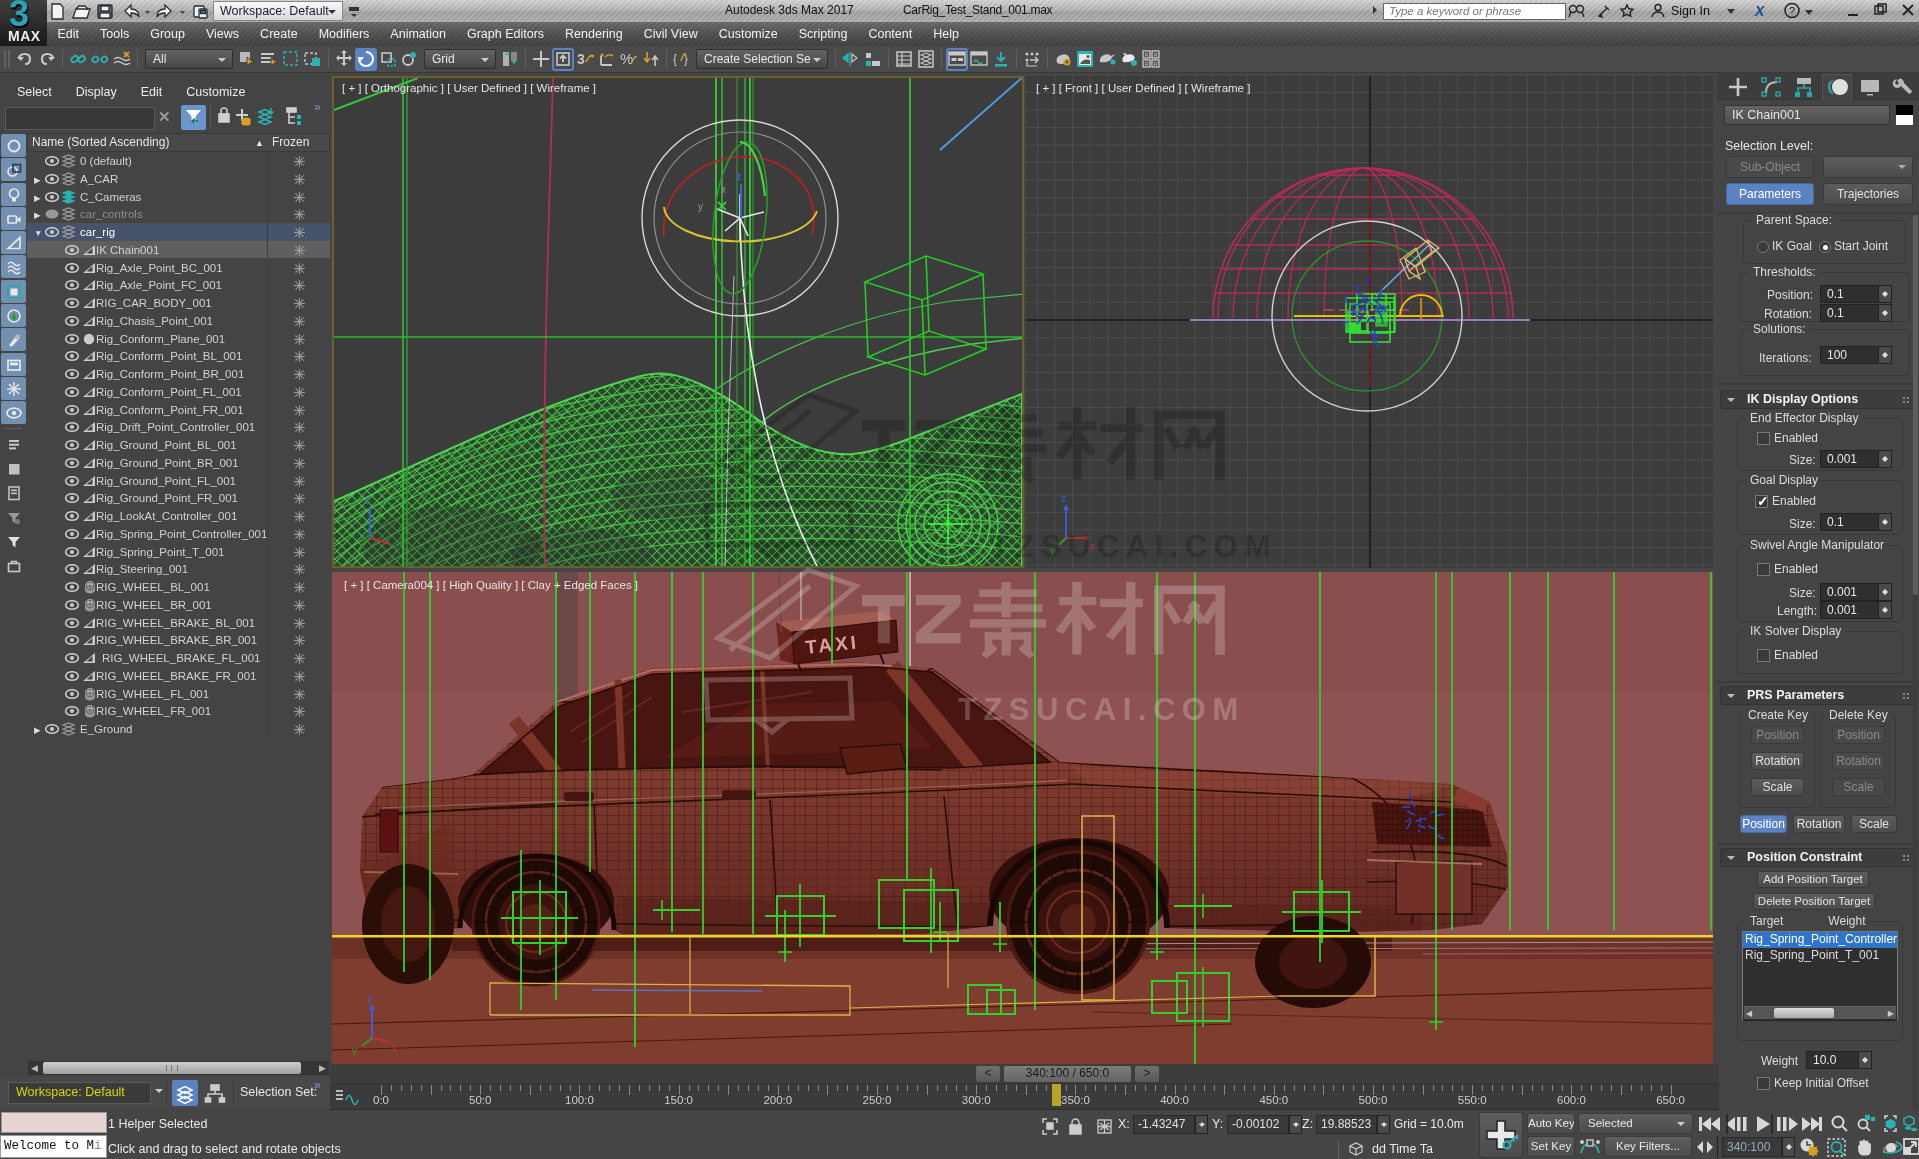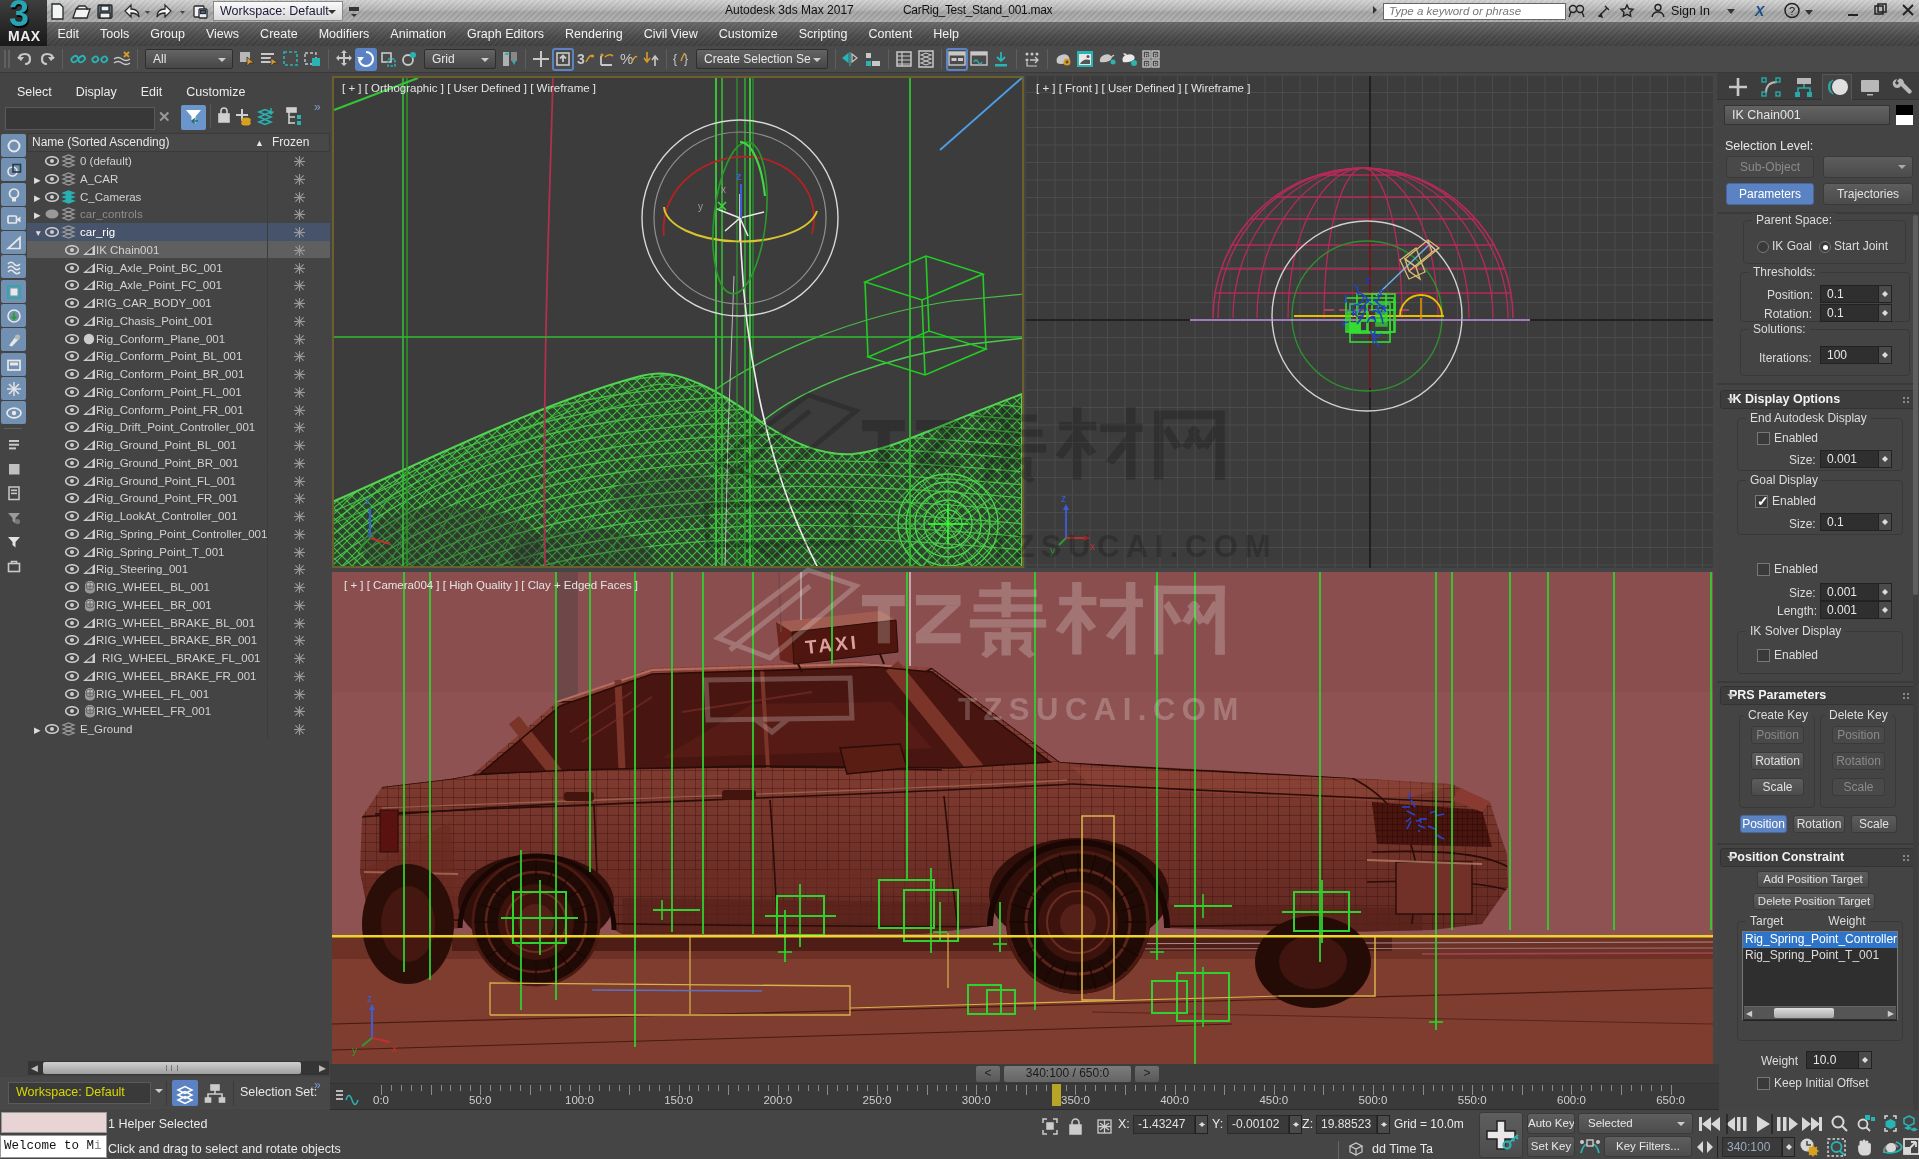--- a/index.html
+++ b/index.html
@@ -53,21 +53,21 @@
 .spin .ar{position:absolute;right:0;top:0;width:13px;height:100%;background:#4a4a4a;border-left:1px solid #222;}
 .spin .ar:before{content:"";position:absolute;left:3px;top:2px;border:3.5px solid transparent;border-bottom-color:#ddd;}
 .spin .ar:after{content:"";position:absolute;left:3px;bottom:2px;border:3.5px solid transparent;border-top-color:#ddd;}
 .spup{width:13px;height:19px;background:#4a4a4a;border:1px solid #222;}
 .spup:before{content:"";position:absolute;left:2.5px;top:3px;border:3.5px solid transparent;border-bottom-color:#ddd;}
 .spup:after{content:"";position:absolute;left:2.5px;bottom:3px;border:3.5px solid transparent;border-top-color:#ddd;}
 .chk{position:absolute;width:13px;height:13px;background:#3a3a3a;border:1px solid #777;}
 .chk.on:before{content:"\2713";position:absolute;left:1px;top:-3px;color:#fff;font-size:14px;font-weight:bold;}
 .radio{position:absolute;width:12px;height:12px;background:#3a3a3a;border:1px solid #777;border-radius:50%;}
 .radio.on:before{content:"";position:absolute;left:2.5px;top:2.5px;width:5px;height:5px;background:#fff;border-radius:50%;}
-.rollout{position:absolute;left:3px;width:196px;height:19px;background:#3d3d3d;border:1px solid #333;border-radius:3px;color:#f2f2f2;font-weight:bold;font-size:12.5px;line-height:17px;padding-left:8px;}
+.rollout{position:absolute;left:3px;width:196px;height:19px;background:#3d3d3d;border:1px solid #333;border-radius:3px;color:#f2f2f2;font-weight:bold;font-size:12.5px;line-height:17px;padding-left:26px;}
 .rollout:before{content:"";position:absolute;left:6px;top:7px;border:4px solid transparent;border-top-color:#bbb;}
 .grip8{position:absolute;right:4px;top:5px;width:9px;height:9px;background:radial-gradient(circle 1px at 2px 2px,#888 1px,transparent 1.2px),radial-gradient(circle 1px at 6px 2px,#888 1px,transparent 1.2px),radial-gradient(circle 1px at 2px 6px,#888 1px,transparent 1.2px),radial-gradient(circle 1px at 6px 6px,#888 1px,transparent 1.2px);}
 .rlabel{position:absolute;color:#dcdcdc;font-size:12px;}
 #timeslider{left:330px;top:1064px;width:1389px;height:20px;background:#3d3d3d;border-bottom:1px solid #333;}
 #tsbtn{position:absolute;left:674px;top:2px;width:127px;height:16px;background:linear-gradient(#7c7c7c,#646464);border-radius:2px;color:#1a1a1a;text-align:center;line-height:15px;font-size:12px;}
 .tsarr{position:absolute;top:2px;width:24px;height:16px;background:linear-gradient(#707070,#585858);border-radius:2px;color:#222;text-align:center;line-height:14px;font-size:12px;}
 #ruler{left:330px;top:1084px;width:1389px;height:26px;background:#3a3a3a;border-bottom:1px solid #2c2c2c;}
 .rultxt{color:#cfcfcf;font-size:11.5px;text-align:center;}
 #statusbar{left:0;top:1110px;width:1919px;height:49px;background:#454545;}
 #mxl1{left:1px;top:2px;width:106px;height:21px;background:#e8d4d4;border:1px solid #999;}
@@ -1313,33 +1313,36 @@
       <div class="rlabel" style="left:47px;top:234px;">Rotation:</div>
       <div class="spin" style="left:103px;top:231px;width:72px;">0.1<span class="ar"></span></div>
       <div class="group" style="left:23px;top:256px;width:170px;height:47px;">
         <span class="glabel">Solutions:</span>
       </div>
       <div class="rlabel" style="left:42px;top:278px;">Iterations:</div>
       <div class="spin" style="left:103px;top:273px;width:72px;">100<span class="ar"></span></div>
       <div class="abs" style="left:0px;top:310px;width:202px;height:2px;background:#3a3a3a;"></div>
       <div class="rollout" style="top:317px;">IK Display Options<span class="grip8"></span></div>
       <div class="group" style="left:20px;top:345px;width:166px;height:53px;">
-        <span class="glabel">End Autodesk Display</span>
+        <span class="glabel">End Effector Display</span>
       </div>
       <div class="chk" style="left:40px;top:359px;"></div>
       <div class="rlabel" style="left:57px;top:358px;">Enabled</div>
       <div class="rlabel" style="left:72px;top:380px;">Size:</div>
       <div class="spin" style="left:103px;top:377px;width:72px;">0.001<span class="ar"></span></div>
       <div class="group" style="left:20px;top:407px;width:166px;height:55px;">
         <span class="glabel">Goal Display</span>
       </div>
       <div class="chk on" style="left:38px;top:422px;"></div>
       <div class="rlabel" style="left:55px;top:421px;">Enabled</div>
       <div class="rlabel" style="left:72px;top:444px;">Size:</div>
       <div class="spin" style="left:103px;top:440px;width:72px;">0.1<span class="ar"></span></div>
+      <div class="group" style="left:20px;top:472px;width:166px;height:77px;">
+        <span class="glabel">Swivel Angle Manipulator</span>
+      </div>
       <div class="chk" style="left:40px;top:490px;"></div>
       <div class="rlabel" style="left:57px;top:489px;">Enabled</div>
       <div class="rlabel" style="left:72px;top:513px;">Size:</div>
       <div class="spin" style="left:103px;top:510px;width:72px;">0.001<span class="ar"></span></div>
       <div class="rlabel" style="left:60px;top:531px;">Length:</div>
       <div class="spin" style="left:103px;top:528px;width:72px;">0.001<span class="ar"></span></div>
       <div class="group" style="left:20px;top:558px;width:166px;height:43px;">
         <span class="glabel">IK Solver Display</span>
       </div>
       <div class="chk" style="left:40px;top:576px;"></div>

